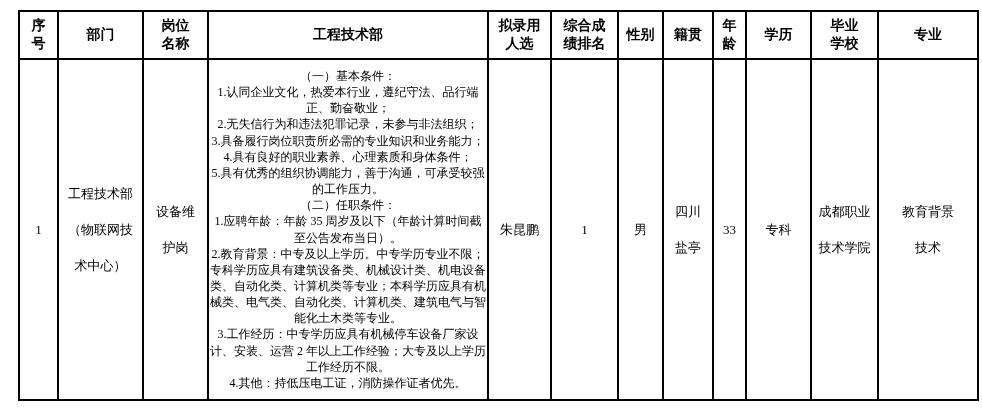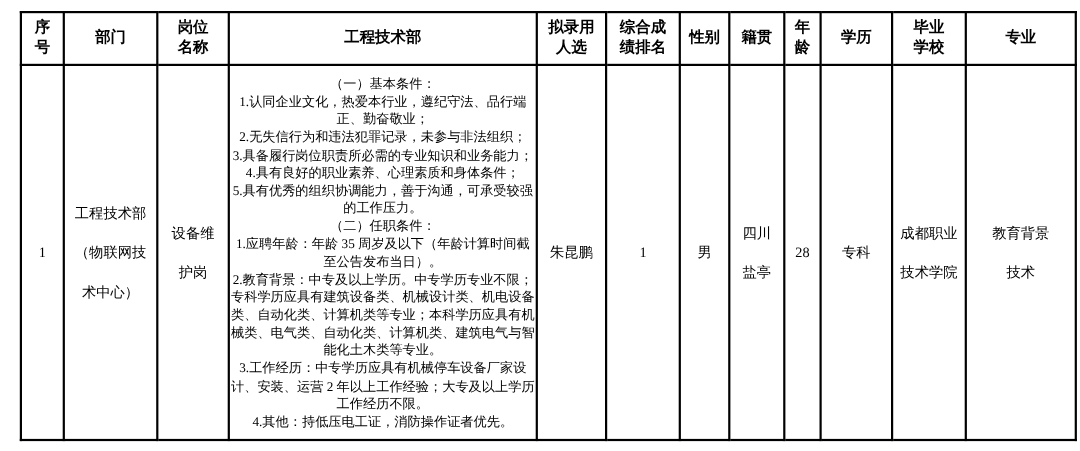--- a/index.html
+++ b/index.html
@@ -114,21 +114,21 @@
 （二）任职条件：
 1.应聘年龄：年龄 35 周岁及以下（年龄计算时间截至公告发布当日）。
 2.教育背景：中专及以上学历。中专学历专业不限；专科学历应具有建筑设备类、机械设计类、机电设备类、自动化类、计算机类等专业；本科学历应具有机械类、电气类、自动化类、计算机类、建筑电气与智能化土木类等专业。
 3.工作经历：中专学历应具有机械停车设备厂家设计、安装、运营 2 年以上工作经验；大专及以上学历工作经历不限。
 4.其他：持低压电工证，消防操作证者优先。</td>
         <td class="c">朱昆鹏</td>
         <td class="c">1</td>
         <td class="c">男</td>
         <td class="c">四川
 盐亭</td>
-        <td class="c">28</td>
+        <td class="c">33</td>
         <td class="c">专科</td>
         <td class="c">成都职业
 技术学院</td>
         <td class="c">教育背景
 技术</td>
       </tr>
     </tbody>
   </table>
 </div>
 

